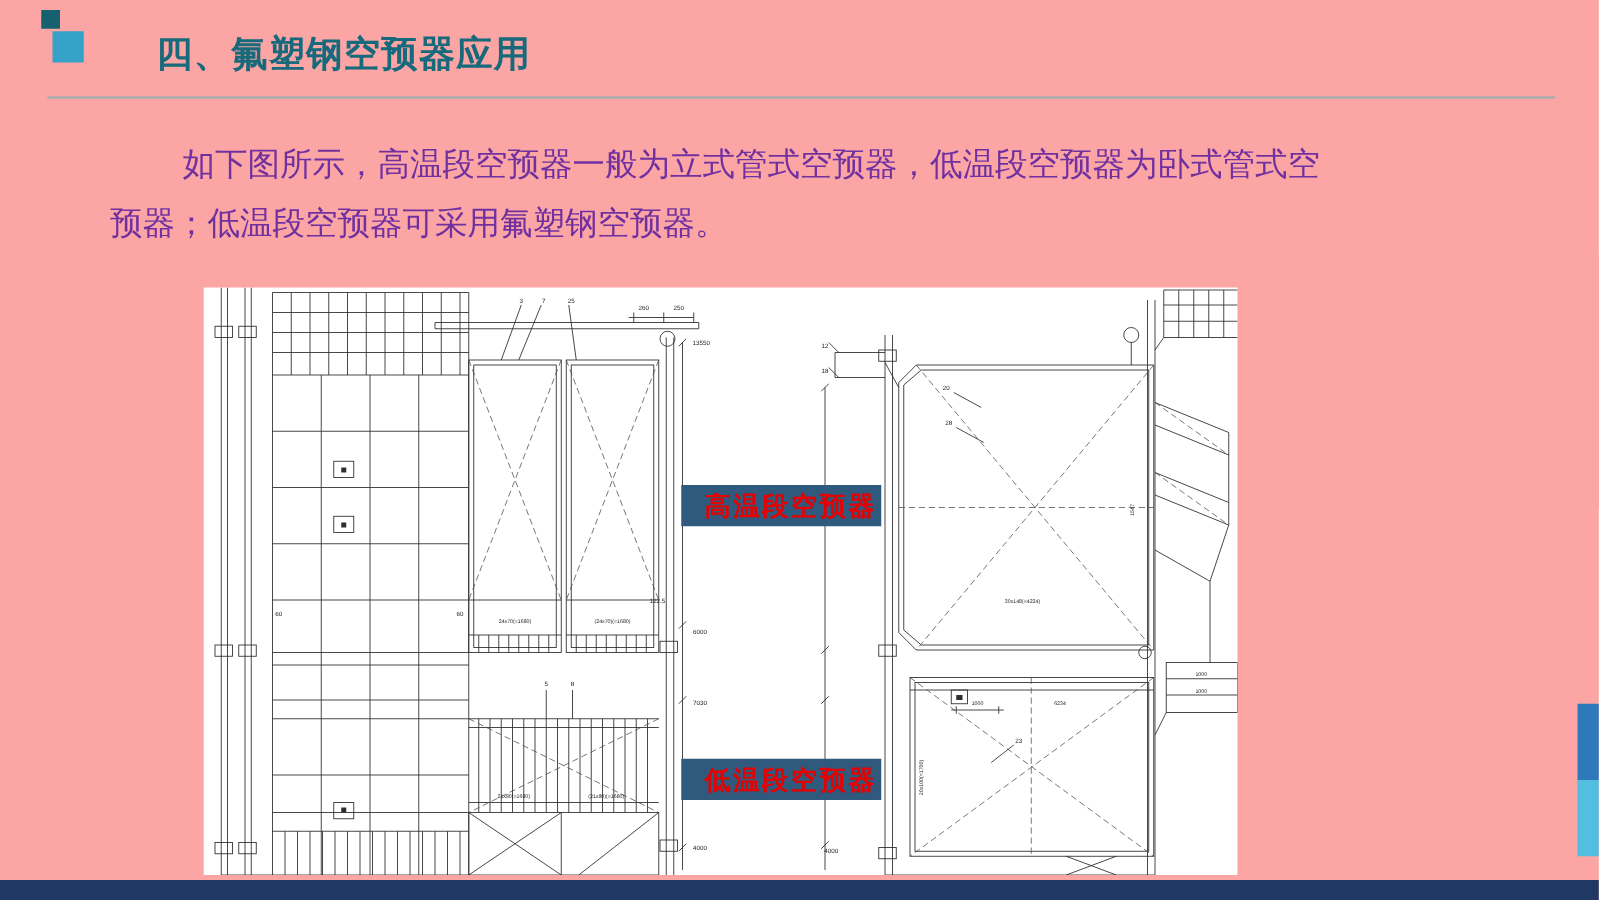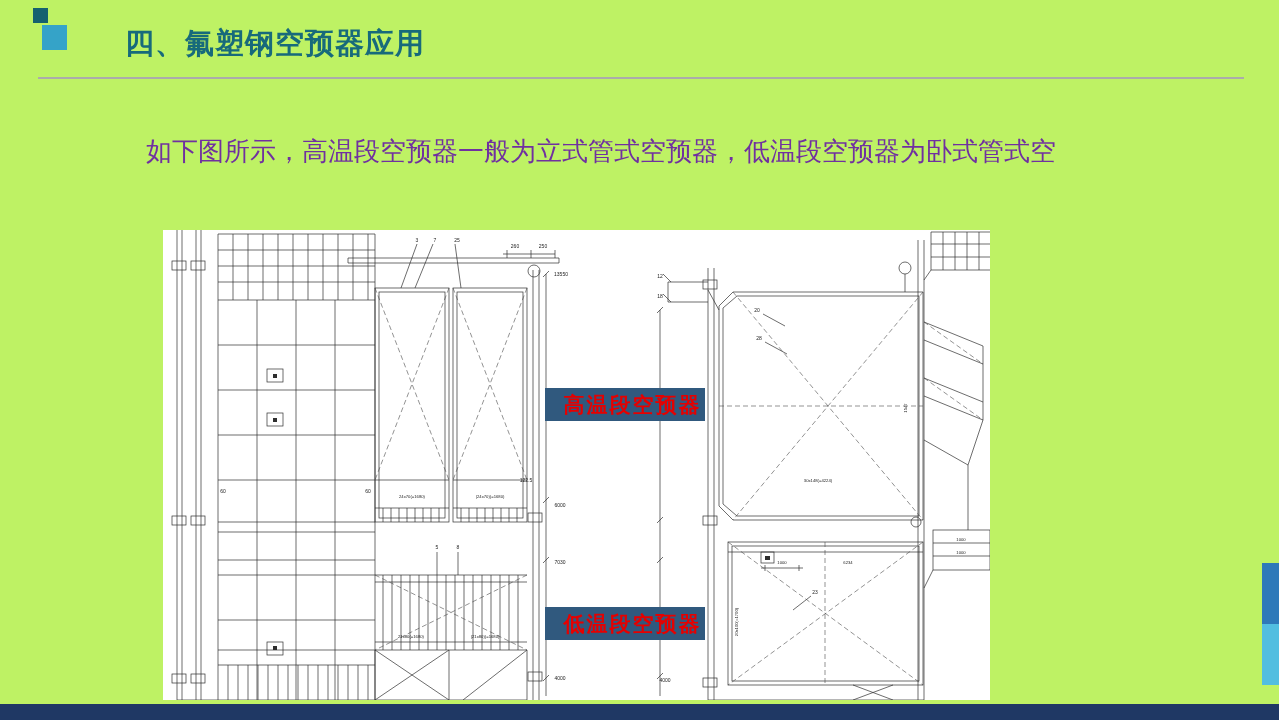--- a/index.html
+++ b/index.html
@@ -2,36 +2,36 @@
 <html><head>
 <meta charset="utf-8">
 <style>
   * { box-sizing: border-box; margin: 0; padding: 0; }
   html,body { width:1279px; height:720px; }
   body {
     background:#ffffff;
     font-family:"Liberation Sans","DejaVu Sans",sans-serif;
     overflow:hidden;
   }
-  .slide { position:relative; width:1279px; height:720px; background:#bef264; }
+  .slide { position:relative; width:1279px; height:720px; background:#fca5a5; }
 
   
   .sq-dark  { position:absolute; left:33px; top:8px;  width:15px; height:15px; background:#15616F; }
   .sq-light { position:absolute; left:42px; top:25px; width:25px; height:25px; background:#35A3C8; }
 
   .title {
     position:absolute; left:125px; top:24px;
     font-size:29px; font-weight:700; color:#176A7B; letter-spacing:1px;
     white-space:nowrap;
   }
   .rule { position:absolute; left:38px; top:77px; width:1206px; height:2px; background:#ABABAB; }
 
   
   .body-text {
-    position:absolute; left:88px; top:128px; width:1040px;
+    position:absolute; left:88px; top:108px; width:1040px;
     font-size:26px; color:#7030A0; line-height:47px; white-space:nowrap;
   }
   .body-text .l1 { padding-left:58px; }
 
   
   .drawing { position:absolute; left:163px; top:230px; width:827px; height:470px; background:#fff; }
   .drawing svg { display:block; }
   .s  { stroke:#2e2e2e; stroke-width:0.7; fill:none; }
   .sd { stroke:#4a4a4a; stroke-width:0.6; fill:none; stroke-dasharray:5 3; }
   .tt  { font-size:5px;   fill:#1d1d1d; text-anchor:middle; }
@@ -62,20 +62,21 @@
 <div class="slide">
 
   <div class="sq-dark"></div>
   <div class="sq-light"></div>
 
   <h1 class="title">四、氟塑钢空预器应用</h1>
   <div class="rule"></div>
 
   <div class="body-text">
     <div class="l1">如下图所示，高温段空预器一般为立式管式空预器，低温段空预器为卧式管式空</div>
+    <div class="l2">预器；低温段空预器可采用氟塑钢空预器。</div>
   </div>
 
   <div class="drawing">
     <svg width="827" height="470" viewBox="0 0 827 470">
 
       <g class="s">
 
         <path d="M14 0V470 M19 0V470 M33 0V470 M38 0V470"></path>
         <rect x="9" y="31" width="14" height="9"></rect>
           <rect x="28" y="31" width="14" height="9"></rect>

